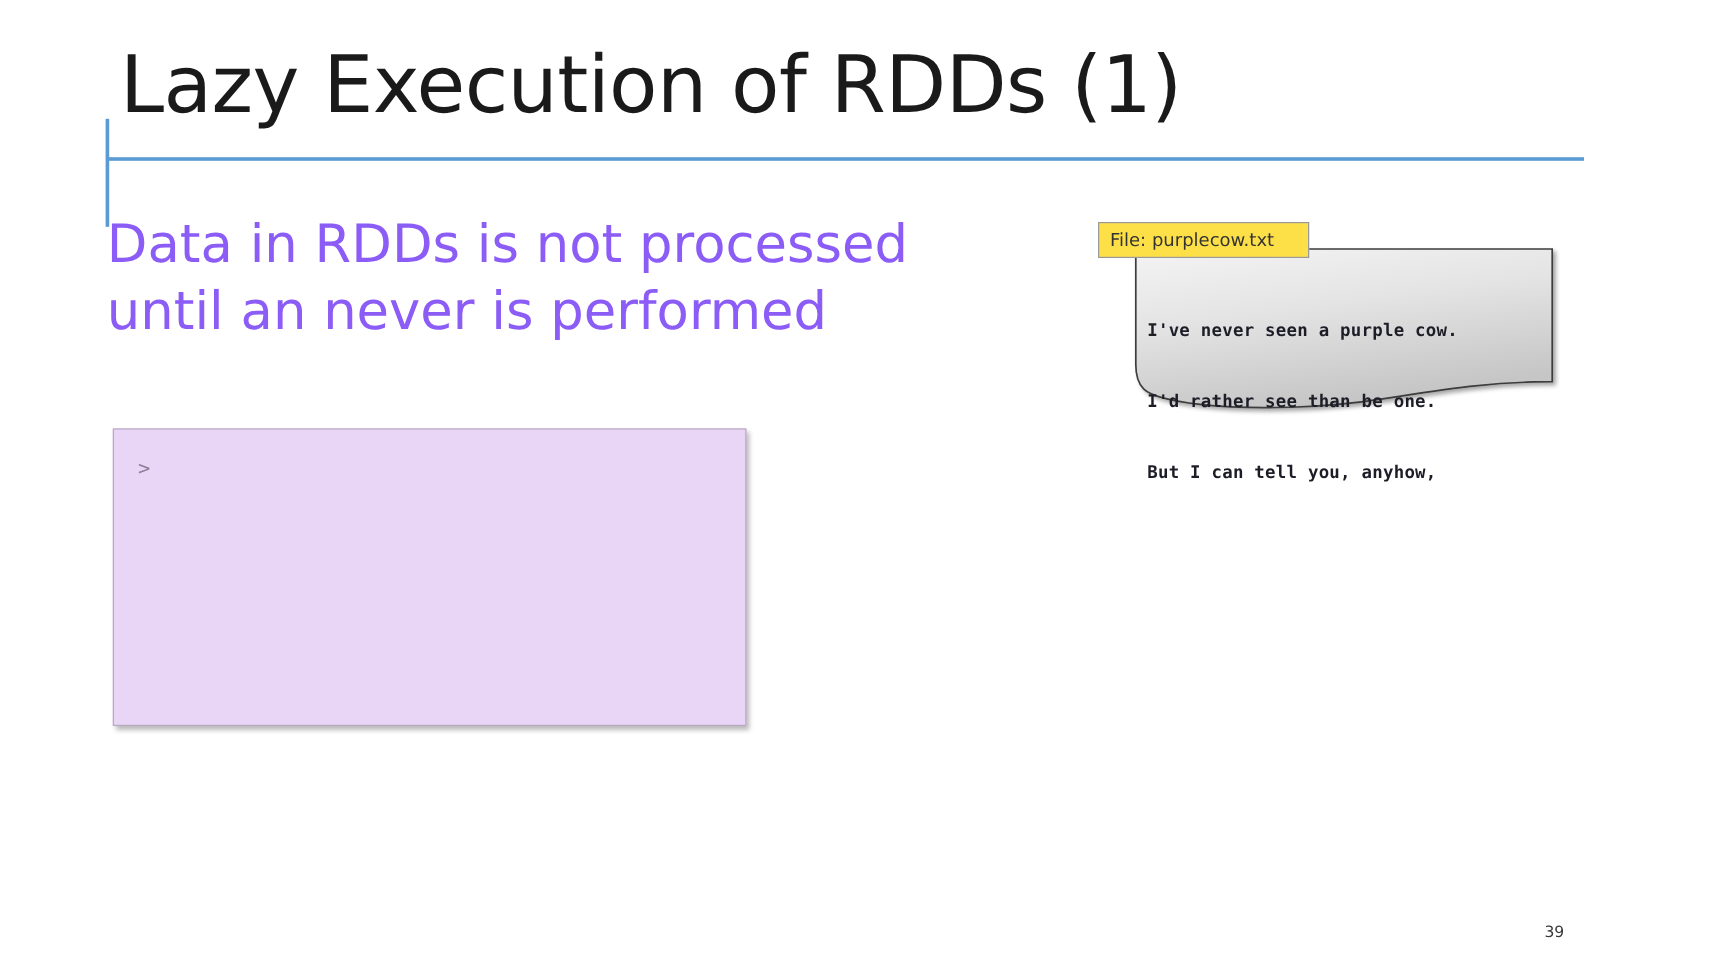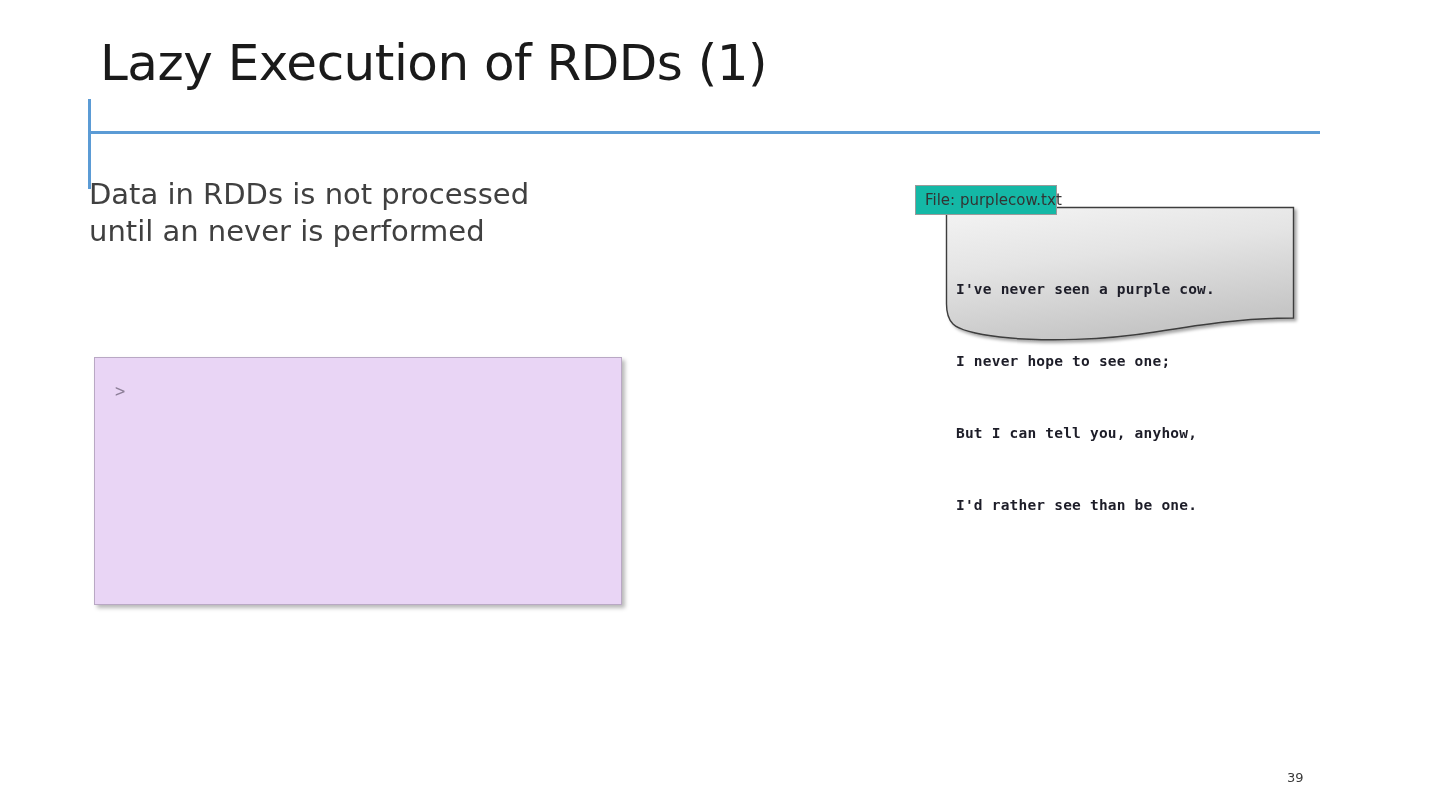--- a/index.html
+++ b/index.html
@@ -19,21 +19,21 @@
     overflow: hidden;
   }
 
   
   #slide-title {
     position: absolute;
     left: 100px;
     top: 38px;
     width: 1230px;
     font-family: "DejaVu Sans", "Liberation Sans", sans-serif;
-    font-size: 50px;
+    font-size: 66px;
     font-weight: 400;
     line-height: 1.0;
     color: #1a1a1a;
     letter-spacing: -0.5px;
     white-space: nowrap;
   }
   #title-rule {
     position: absolute;
     left: 89px;
     top: 131px;
@@ -50,24 +50,24 @@
     background: #5b9bd5;
   }
 
   
   #body-text {
     position: absolute;
     left: 89px;
     top: 176px;
     width: 760px;
     font-family: "DejaVu Sans", "Liberation Sans", sans-serif;
-    font-size: 29px;
+    font-size: 44px;
     font-weight: 400;
     line-height: 1.28;
-    color: #404040;
+    color: #8b5cf6;
   }
   #body-text .line { display: block; white-space: nowrap; }
 
   
   #console-box {
     position: absolute;
     left: 94px;
     top: 357px;
     width: 528px;
     height: 248px;
@@ -100,23 +100,23 @@
     left: 30px;
     top: 21px;
     width: 350px;
     height: 139px;
     overflow: visible;
   }
   #file-label-tab {
     position: absolute;
     left: 0px;
     top: 0px;
-    width: 142px;
+    width: 176px;
     height: 30px;
-    background: #14b8a6;
+    background: #fde047;
     border: 1px solid #9a9a9a;
     box-sizing: border-box;
     display: flex;
     align-items: center;
     padding-left: 9px;
     z-index: 3;
   }
   #file-label-text {
     font-family: "DejaVu Sans", "Liberation Sans", sans-serif;
     font-size: 15px;
@@ -129,21 +129,21 @@
     top: 43px;
     z-index: 2;
     font-family: "DejaVu Sans Mono", "Liberation Mono", monospace;
     font-size: 14.5px;
     font-weight: 700;
     line-height: 19.6px;
     color: #1d1d28;
     letter-spacing: 0.2px;
     white-space: pre;
   }
-  #file-lines .fline { display: block; white-space: pre; margin-top: 13px; }
+  #file-lines .fline { display: block; white-space: pre; }
 
   
   #page-number {
     position: absolute;
     left: 1287px;
     top: 770px;
     font-family: "DejaVu Sans", "Liberation Sans", sans-serif;
     font-size: 13px;
     color: #3a3a3a;
   }
@@ -185,21 +185,20 @@
                C 160,134 100,136 55,131 C 30,128 14,124 8,118
                C 3,113 1.5,106 1.5,98 Z" fill="url(#paperGrad)" stroke="#3c3c3c" stroke-width="1.4" filter="url(#paperShadow)"></path>
     </svg>
 
     <div id="file-label-tab">
       <span id="file-label-text">File: purplecow.txt</span>
     </div>
 
     <div id="file-lines">
       <span class="fline">I've never seen a purple cow.</span>
-      <span class="fline">I never hope to see one;</span>
+      <span class="fline">I'd rather see than be one.</span>
       <span class="fline">But I can tell you, anyhow,</span>
-      <span class="fline">I'd rather see than be one.</span>
     </div>
   </div>
 
   <div id="page-number">39</div>
 
 </div>
 
 </body></html>

